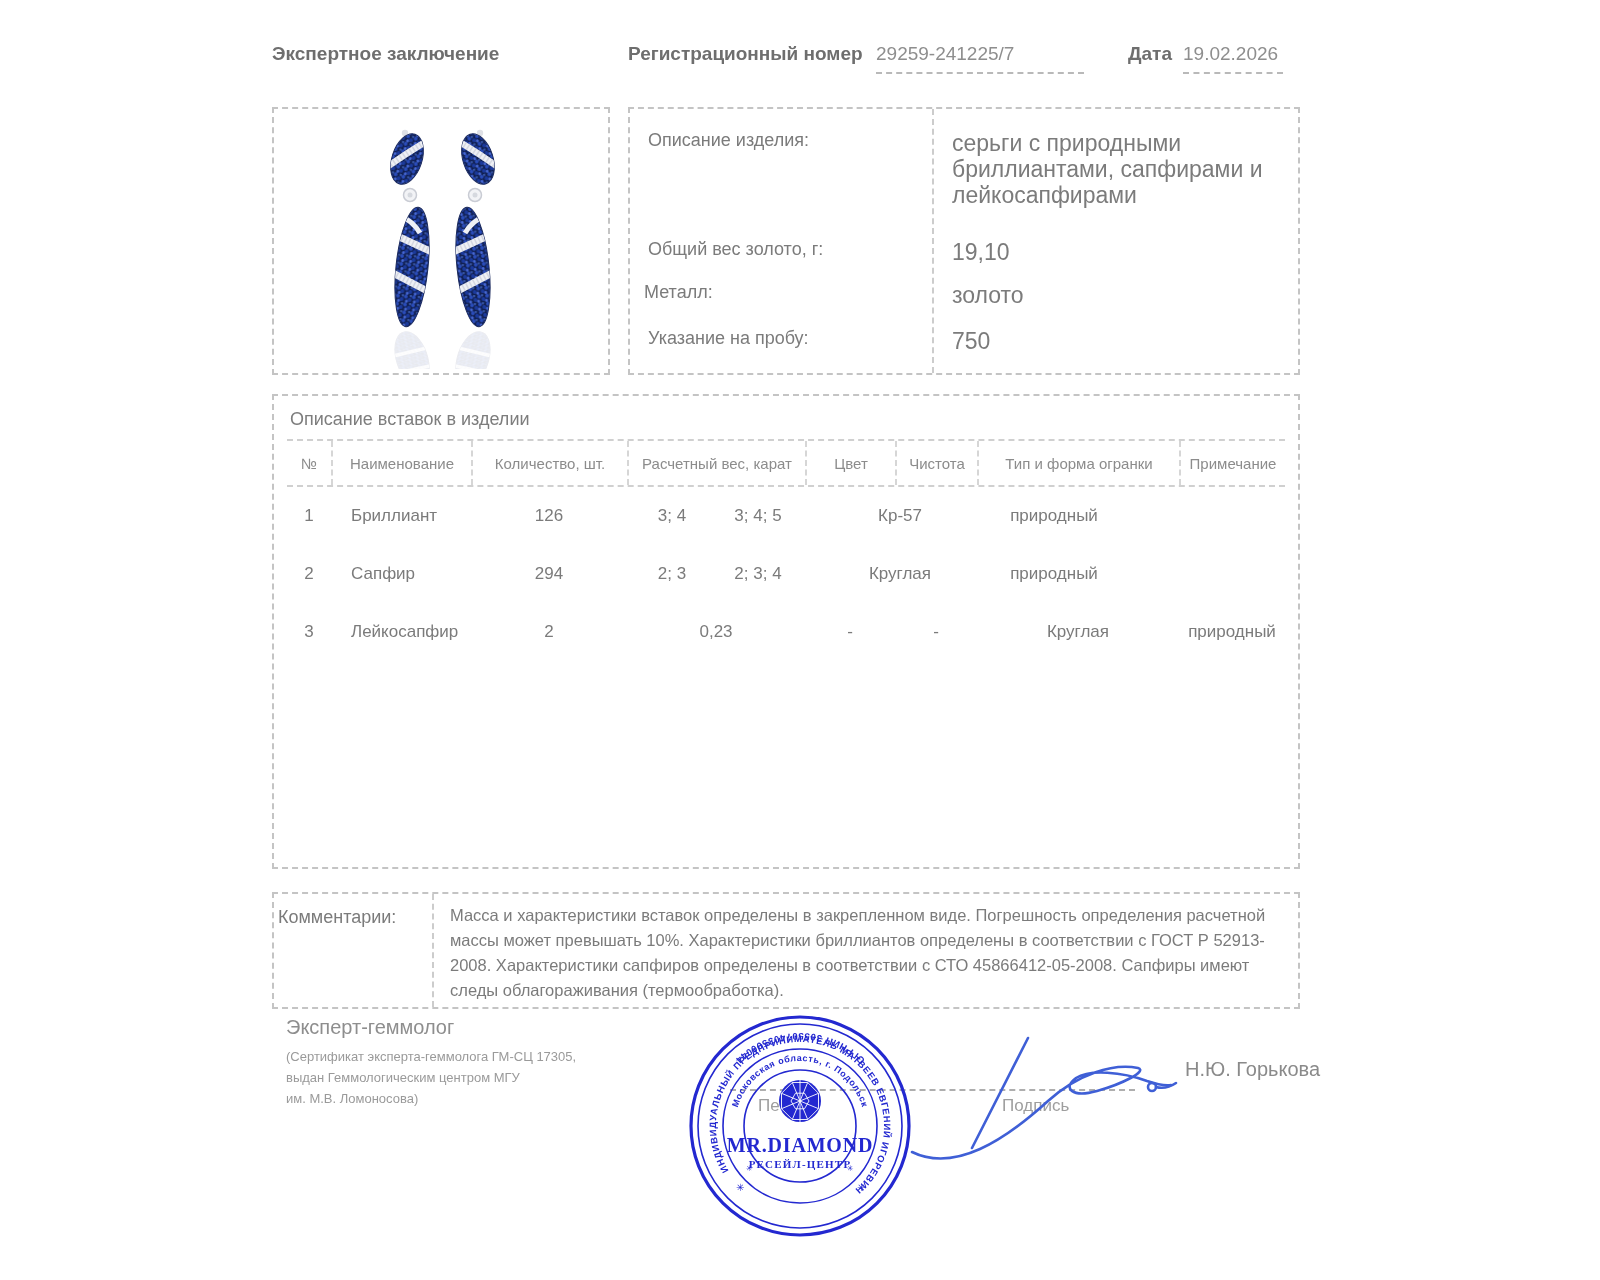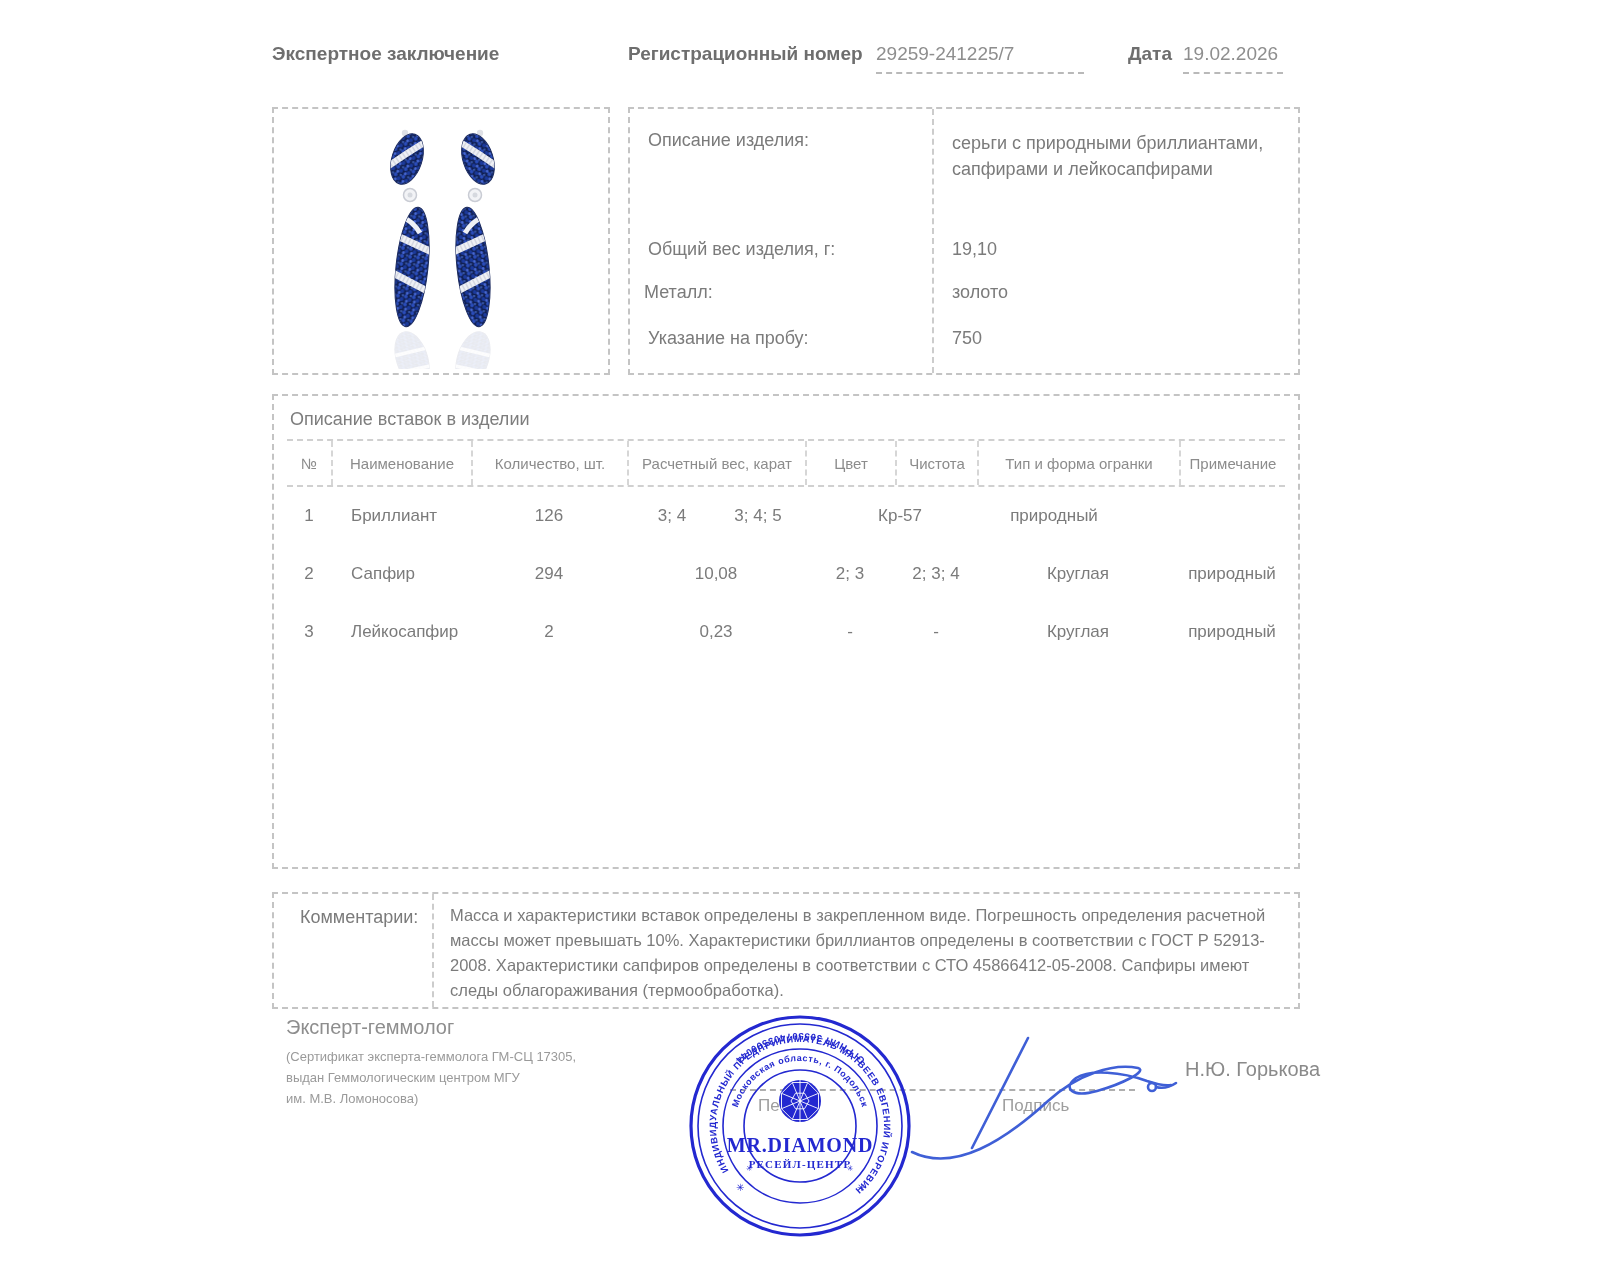--- a/index.html
+++ b/index.html
@@ -4,21 +4,21 @@
 <style>
   html,body{margin:0;padding:0;background:#ffffff;}
   .page{position:relative;width:1600px;height:1280px;background:#fff;overflow:hidden;
         font-family:"Liberation Sans","DejaVu Sans",sans-serif;color:#7b7b7b;padding-left:8px;}
   .abs{position:absolute;}
   .b{font-weight:bold;color:#6e6e6e;}
   .hdr{font-size:19px;top:43px;}
   .dashfield{border-bottom:2px dashed #b9b9b9;padding-bottom:7px;color:#8e8e8e;}
   .panel{border:2px dashed #c4c4c4;}
   .info-label{font-size:18px;color:#7b7b7b;}
-  .info-value{font-size:18px;color:#7b7b7b;}
+  .info-value{font-size:23px;color:#7b7b7b;}
   .ins-title{font-size:18px;color:#7d7d7d;}
   .ins-table{position:absolute;left:13px;top:43px;width:998px;}
   .cols{display:flex;height:44px;border-top:2px dashed #d0d0d0;border-bottom:2px dashed #d0d0d0;}
   .cols .hc{display:flex;align-items:center;justify-content:center;font-size:15px;color:#8c8c8c;box-sizing:border-box;}
   .cols .hc + .hc{border-left:2px dashed #d6d6d6;}
   .trow{display:flex;height:58px;}
   .trow .dc{display:flex;align-items:center;justify-content:center;font-size:17px;color:#7b7b7b;box-sizing:border-box;}
   .c0{width:44px;} .c1{width:140px;} .c2{width:156px;} .c3{width:178px;}
   .c4{width:90px;} .c5{width:82px;} .c6{width:202px;} .c7{width:106px;}
   .trow .c1{justify-content:flex-start;padding-left:20px;}
@@ -80,21 +80,21 @@
       <use href="#earring" transform="translate(204,50) scale(-1,1)"></use>
       <use href="#earring" transform="translate(133,299) scale(1,-0.456)" opacity="0.09"></use>
       <use href="#earring" transform="translate(204,299) scale(-1,-0.456)" opacity="0.09"></use>
     </svg>
   </div>
 
   <div class="abs panel" style="left:628px;top:107px;width:668px;height:264px;">
     <div class="vdiv" style="left:302px;"></div>
     <div class="abs info-label" style="left:18px;top:21px;">Описание изделия:</div>
     <div class="abs info-value" style="left:322px;top:21px;width:360px;line-height:26px;">серьги с природными бриллиантами, сапфирами и лейкосапфирами</div>
-    <div class="abs info-label" style="left:18px;top:130px;">Общий вес изделия, г:</div>
+    <div class="abs info-label" style="left:18px;top:130px;">Общий вес золото, г:</div>
     <div class="abs info-value" style="left:322px;top:130px;">19,10</div>
     <div class="abs info-label" style="left:14px;top:173px;">Металл:</div>
     <div class="abs info-value" style="left:322px;top:173px;">золото</div>
     <div class="abs info-label" style="left:18px;top:219px;">Указание на пробу:</div>
     <div class="abs info-value" style="left:322px;top:219px;">750</div>
   </div>
 
   <div class="abs panel" style="left:272px;top:394px;width:1024px;height:471px;">
     <div class="abs ins-title" style="left:16px;top:13px;">Описание вставок в изделии</div>
     <div class="ins-table">
@@ -114,42 +114,41 @@
         <div class="dc c2">126</div>
         <div class="dc c4">3; 4</div>
         <div class="dc c5">3; 4; 5</div>
         <div class="dc c6">Кр-57</div>
         <div class="dc c7">природный</div>
       </div>
       <div class="trow">
         <div class="dc c0">2</div>
         <div class="dc c1">Сапфир</div>
         <div class="dc c2">294</div>
-        <div class="dc c3">10,08</div>
         <div class="dc c4">2; 3</div>
         <div class="dc c5">2; 3; 4</div>
         <div class="dc c6">Круглая</div>
         <div class="dc c7">природный</div>
       </div>
       <div class="trow">
         <div class="dc c0">3</div>
         <div class="dc c1">Лейкосапфир</div>
         <div class="dc c2">2</div>
         <div class="dc c3">0,23</div>
         <div class="dc c4">-</div>
         <div class="dc c5">-</div>
         <div class="dc c6">Круглая</div>
         <div class="dc c7">природный</div>
       </div>
     </div>
   </div>
 
   <div class="abs panel" style="left:272px;top:892px;width:1024px;height:113px;">
     <div class="vdiv" style="left:158px;"></div>
-    <div class="abs info-label" style="left:26px;top:13px;">Комментарии:</div>
+    <div class="abs info-label" style="left:4px;top:13px;">Комментарии:</div>
     <div class="abs comm-text" style="left:176px;top:9px;width:832px;">Масса и характеристики вставок определены в закрепленном виде. Погрешность определения расчетной массы может превышать 10%. Характеристики бриллиантов определены в соответствии с ГОСТ Р 52913-2008. Характеристики сапфиров определены в соответствии с СТО 45866412-05-2008. Сапфиры имеют следы облагораживания (термообработка).</div>
   </div>
 
   <div class="abs" style="left:286px;top:1016px;">
     <div class="expert-role">Эксперт-геммолог</div>
     <div class="expert-cert">
       <div>(Сертификат эксперта-геммолога ГМ-СЦ 17305,</div>
       <div>выдан Геммологическим центром МГУ</div>
       <div>им. М.В. Ломоносова)</div>
     </div>

